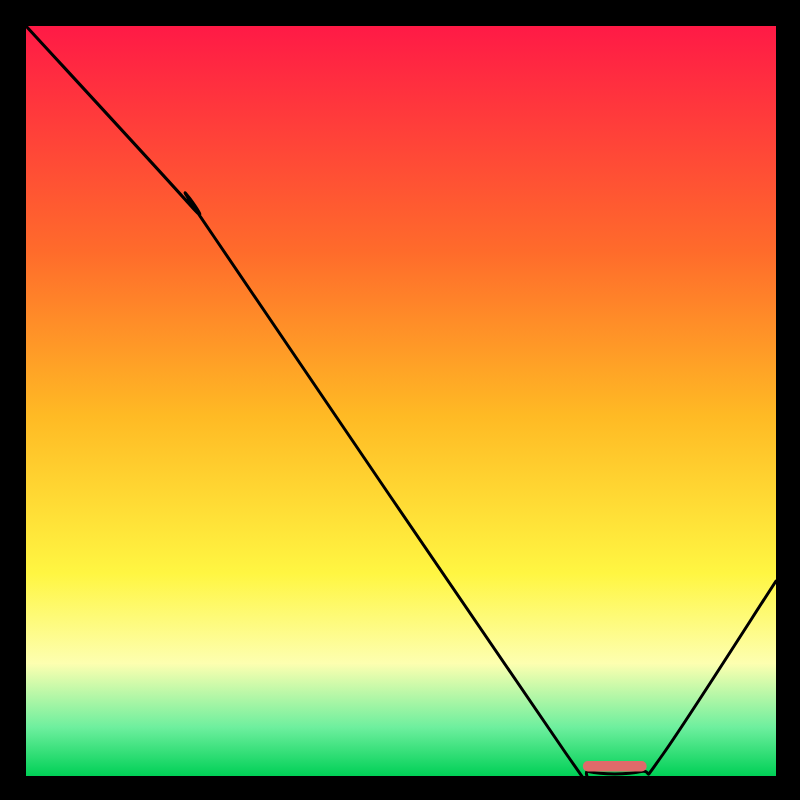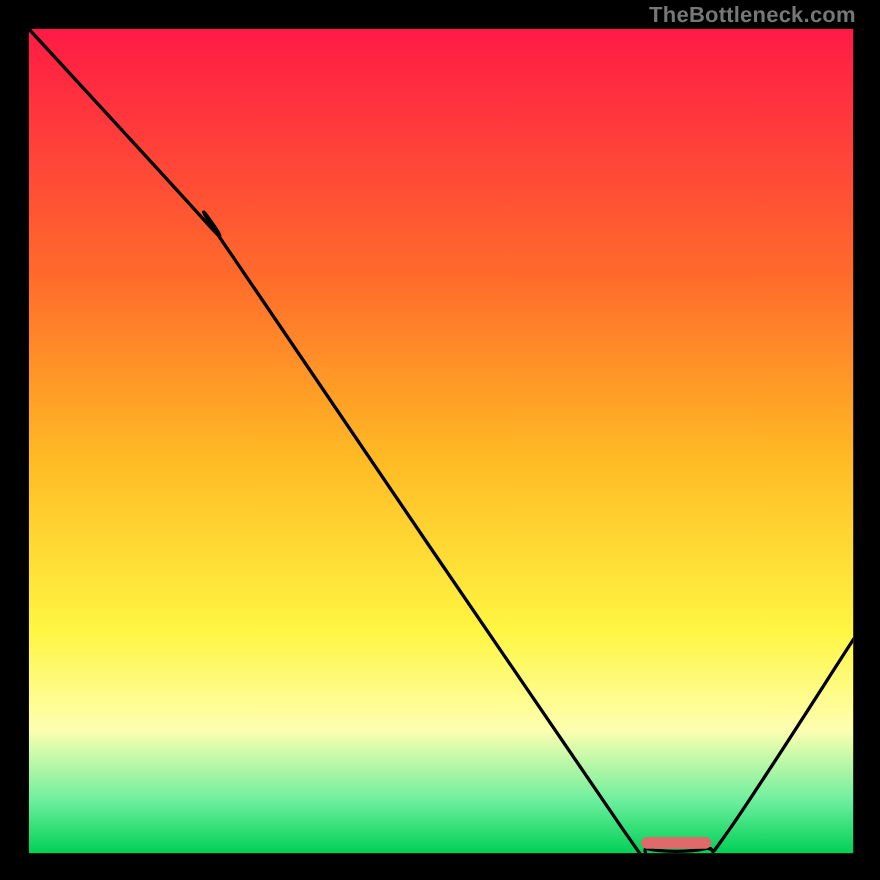--- a/index.html
+++ b/index.html
@@ -32,21 +32,20 @@
     color: #777;
     font-size: 20px;
     font-weight: 600;
     letter-spacing: 0.2px;
   }
 </style>
 </head>
 <body>
 <div class="frame">
 
-  <div class="attribution">TheBottleneck.com</div>
 
   <div class="plot-area">
     <svg id="chart-svg" viewBox="0 0 750 750" width="750" height="750" preserveAspectRatio="none">
       <defs>
         <linearGradient id="bg-grad" x1="0" y1="0" x2="0" y2="1">
             <stop offset="0%" stop-color="#ff1a46"></stop>
             <stop offset="30%" stop-color="#ff6b2b"></stop>
             <stop offset="52%" stop-color="#ffba24"></stop>
             <stop offset="73%" stop-color="#fff642"></stop>
             <stop offset="85%" stop-color="#fdffb0"></stop>

